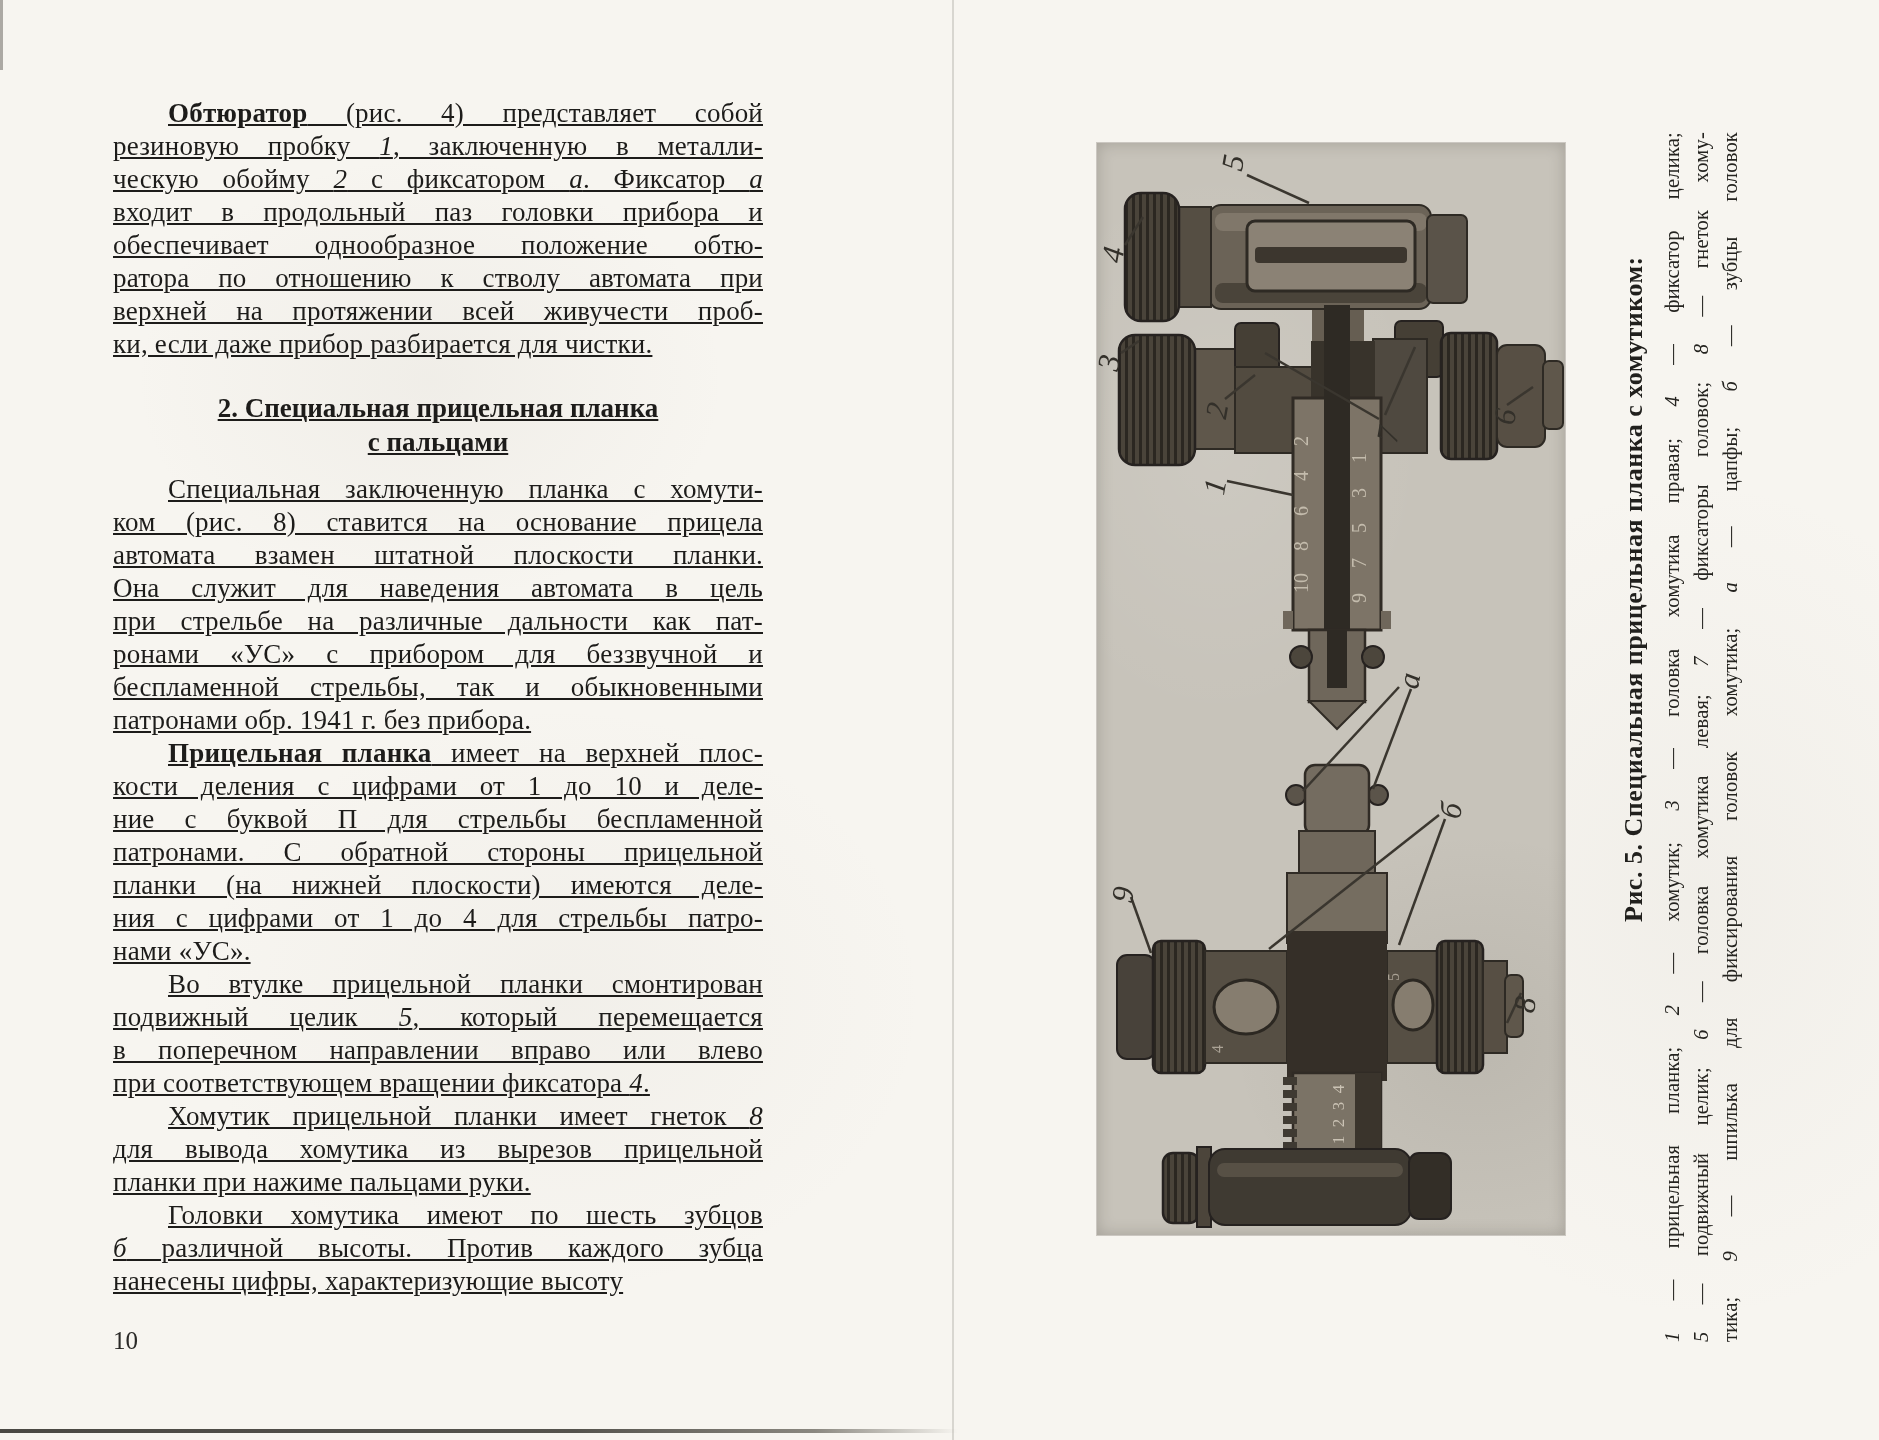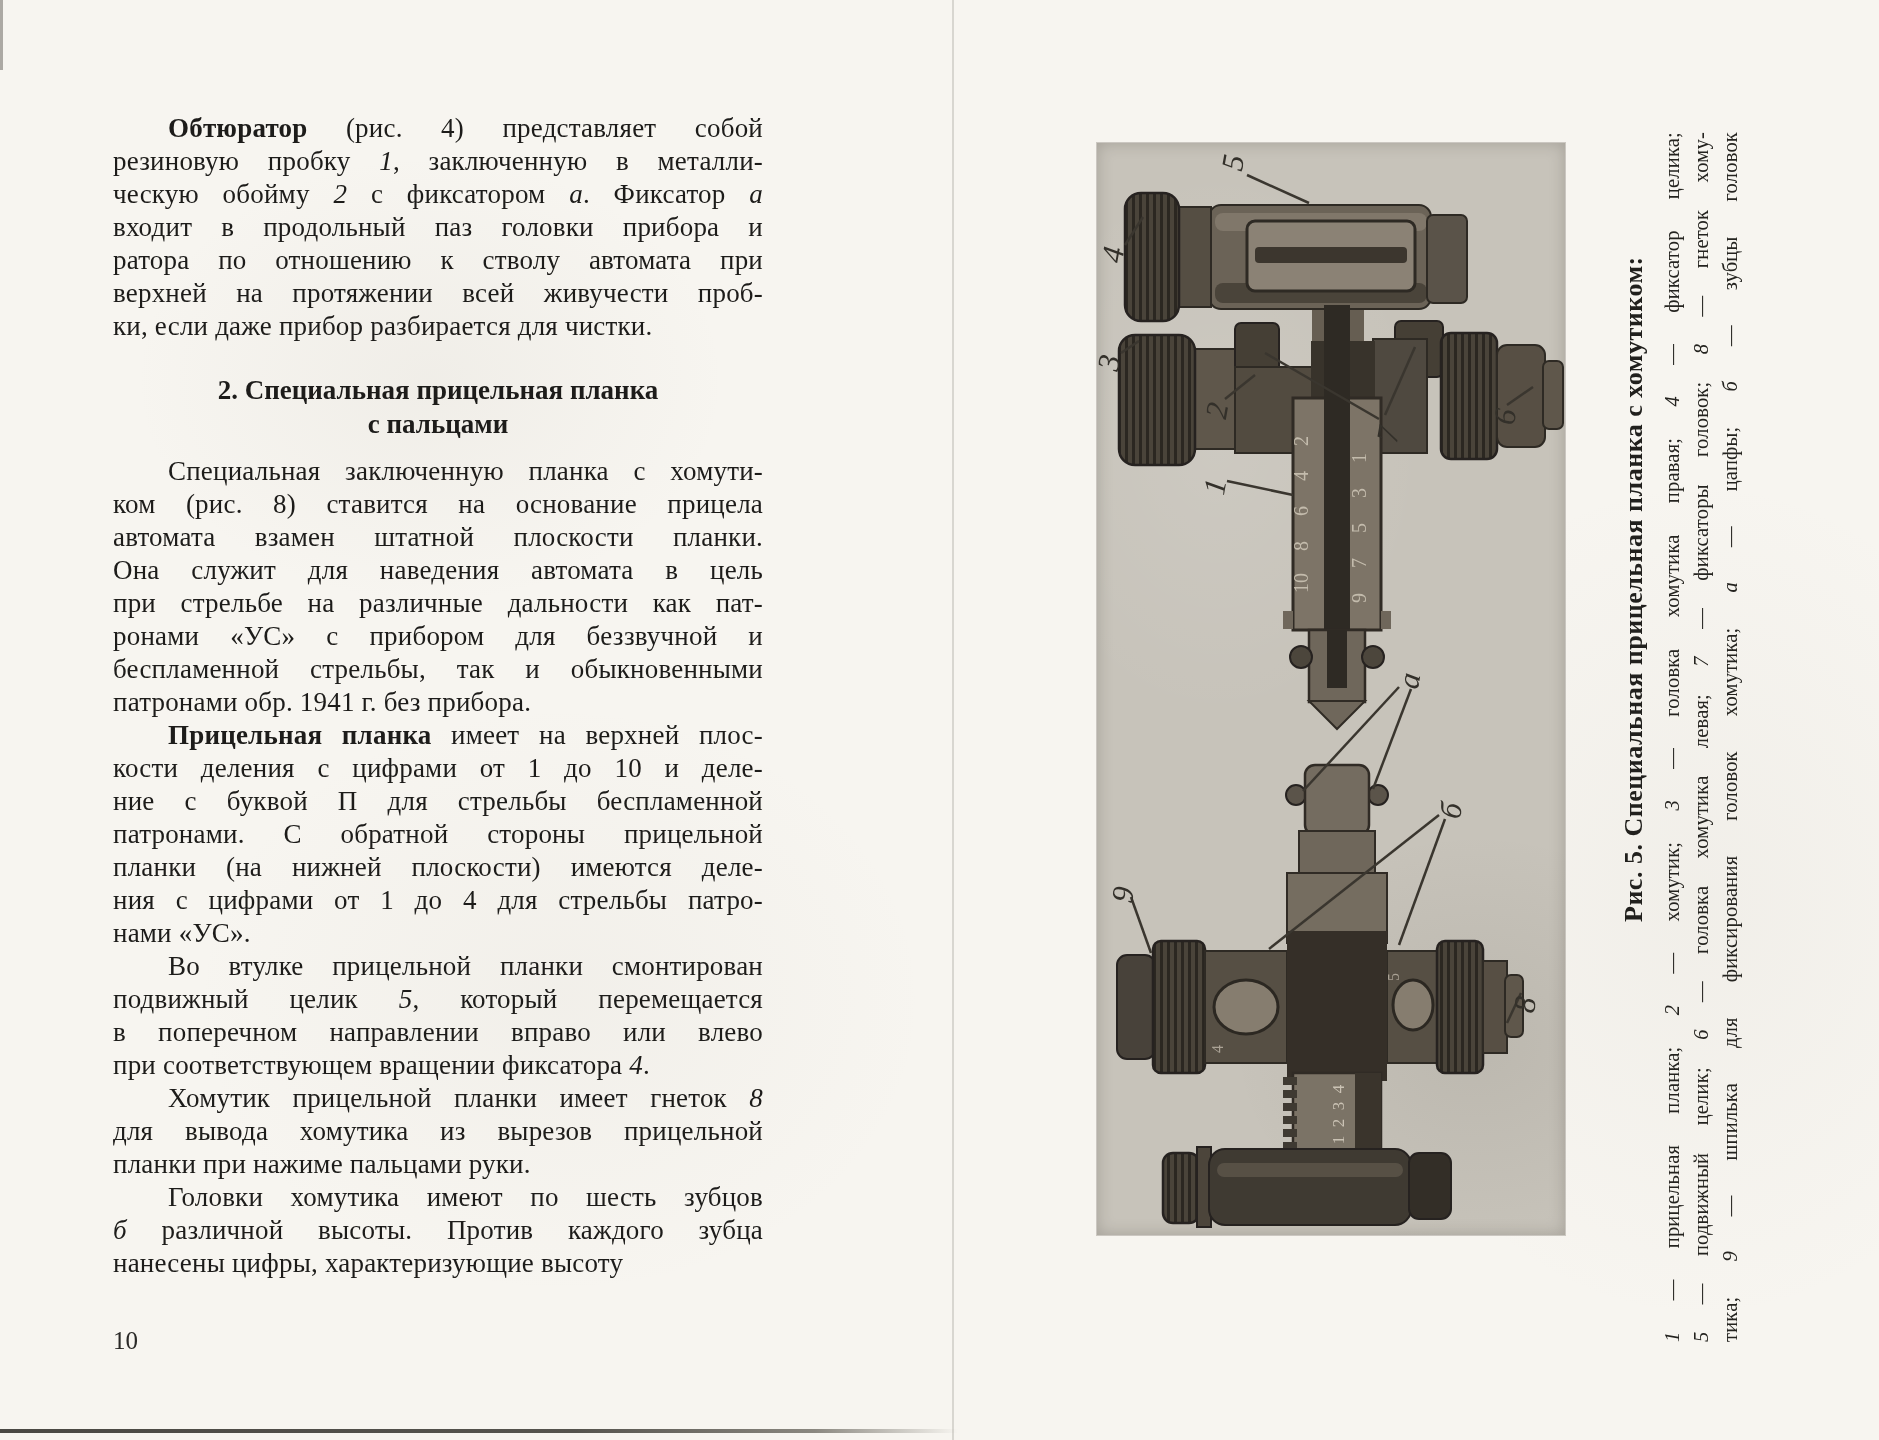--- a/index.html
+++ b/index.html
@@ -11,21 +11,21 @@
       radial-gradient(ellipse 500px 600px at 1700px 900px, rgba(178,172,160,.09), transparent 70%),
       #f7f5f0;
     font-family:"Liberation Serif", serif;color:#1d1c1a;
   }
   .fold-line{position:absolute;left:952px;top:0;width:2px;height:1440px;background:rgba(110,105,95,.22);}
   .bottom-edge{position:absolute;left:0;top:1429px;width:958px;height:4px;
     background:linear-gradient(to right,#4a4843 0%,#55534d 60%,#8a877f 85%,rgba(138,135,127,0) 100%);}
   .corner-mark{position:absolute;left:0;top:0;width:3px;height:70px;background:rgba(80,78,72,.45);}
 
   
-  .text-column{position:absolute;left:113px;top:112px;width:650px;}
+  .text-column{position:absolute;left:113px;top:97px;width:650px;text-decoration:underline;}
   .blk-p .ln{font-size:27px;line-height:33px;text-align:justify;text-align-last:justify;letter-spacing:.2px;}
   .blk-p .ln.last{text-align-last:auto;}
   .blk-p .ln.first{text-indent:55px;}
   .blk-h{margin:30px 0 14px 0;}
   .blk-h .ln{font-size:27px;line-height:34px;font-weight:bold;text-align:right;text-align-last:center;}
   b{font-weight:bold;}
   .num-it{font-style:italic;}
   .page-number{position:absolute;left:113px;top:1327px;font-size:25px;color:#2a2927;}
 
   
@@ -65,20 +65,21 @@
   <div class="corner-mark"></div>
   <div class="fold-line"></div>
   <div class="bottom-edge"></div>
 
   <div class="text-column" id="text-column">
       <div class="blk-p">
         <div class="ln first"><b>Обтюратор</b> (рис. 4) представляет собой</div>
         <div class="ln">резиновую пробку <span class="num-it">1</span>, заключенную в металли-</div>
         <div class="ln">ческую обойму <span class="num-it">2</span> с фиксатором <span class="num-it">а</span>. Фиксатор <span class="num-it">а</span></div>
         <div class="ln">входит в продольный паз головки прибора и</div>
+        <div class="ln">обеспечивает однообразное положение обтю-</div>
         <div class="ln">ратора по отношению к стволу автомата при</div>
         <div class="ln">верхней на протяжении всей живучести проб-</div>
         <div class="ln last">ки, если даже прибор разбирается для чистки.</div>
       </div>
       <div class="blk-h">
         <div class="ln">2. Специальная прицельная планка</div>
         <div class="ln last">с пальцами</div>
       </div>
       <div class="blk-p">
         <div class="ln first">Специальная заключенную планка с хомути-</div>

